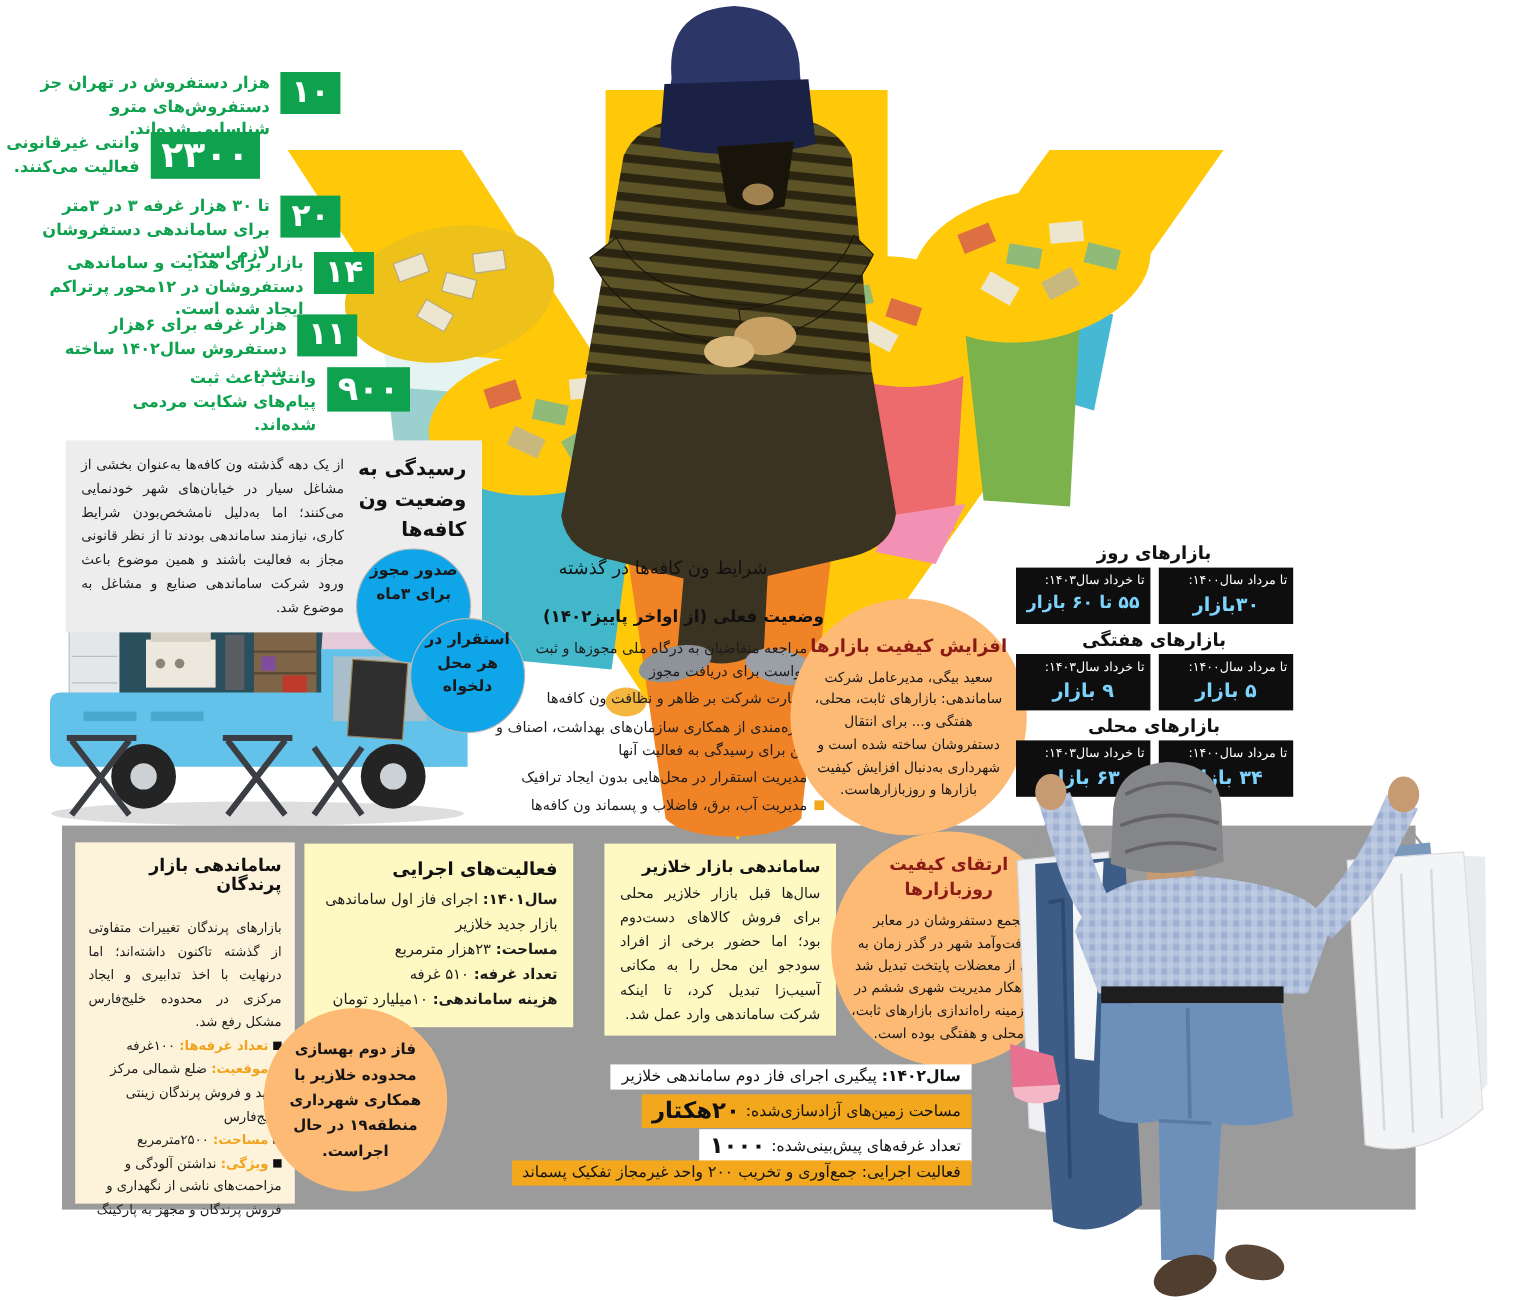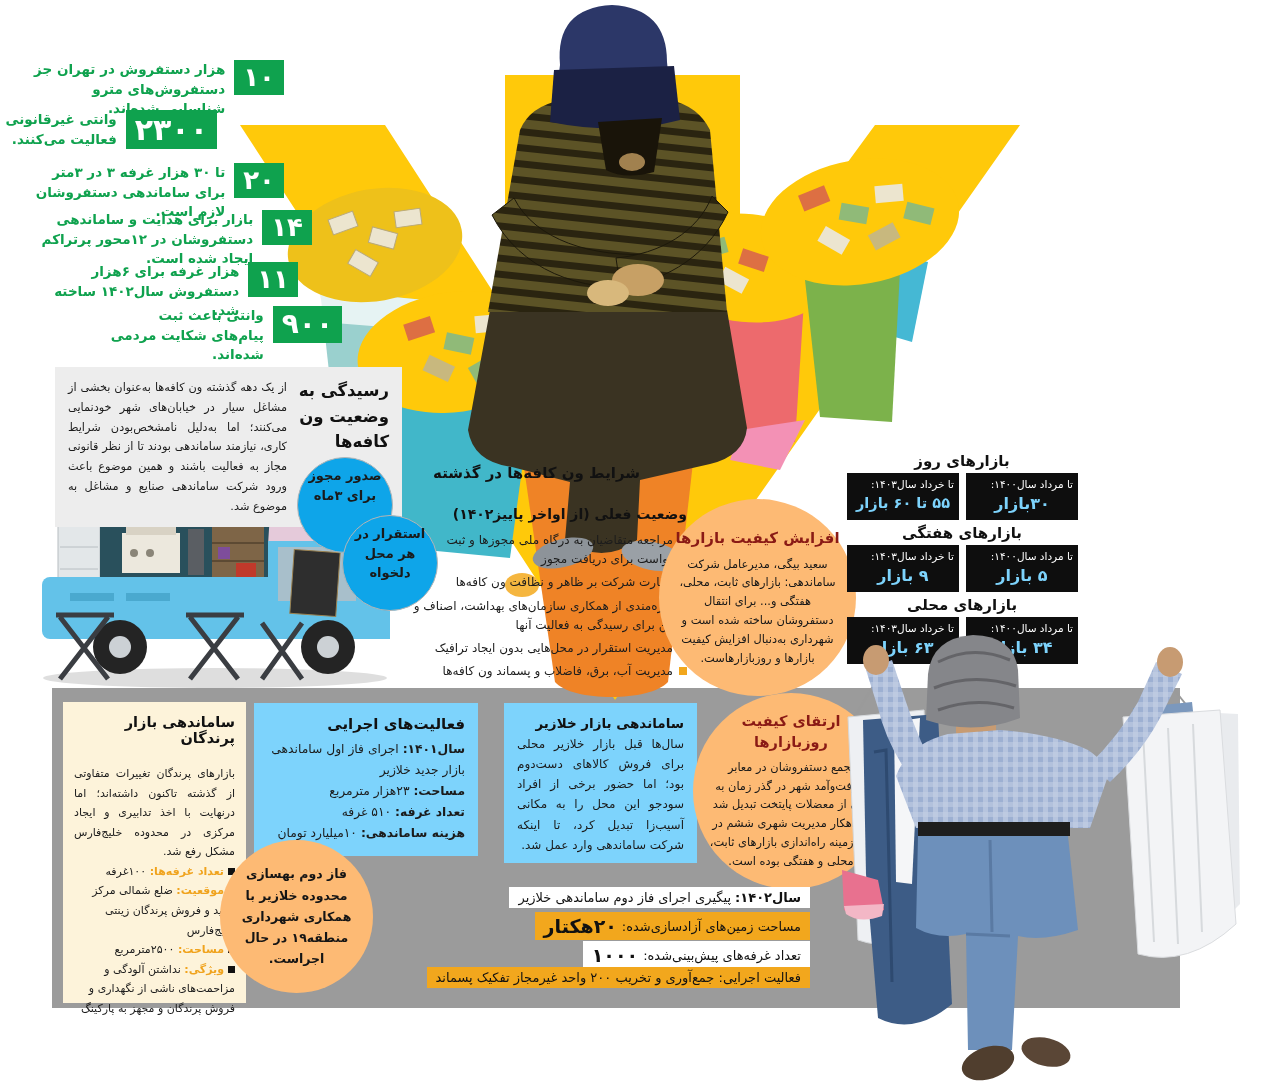--- a/index.html
+++ b/index.html
@@ -14,21 +14,21 @@
   
   .intro{left:55px;top:367px;width:347px;background:#ededed;padding:11px 13px;box-sizing:border-box;
          display:flex;gap:10px;z-index:6;}
   .intro .ttl{font-weight:bold;font-size:16.5px;line-height:1.55;width:92px;color:#111;}
   .intro .body{font-size:11.3px;line-height:1.75;color:#1c1c1c;text-align:justify;flex:1;}
   
   .badge{position:absolute;width:96px;height:96px;border-radius:50%;background:#0ea5e9;
          border:1.5px solid #b5b5b5;display:flex;align-items:flex-start;justify-content:center;
          text-align:center;font-weight:bold;font-size:13px;line-height:1.5;color:#1a1a1a;z-index:7;padding:8px;box-sizing:border-box;}
   
-  .pastTitle{left:425px;top:464px;width:215px;font-weight:bold;font-size:15px;color:#111;text-align:right;z-index:6;}
+  .pastTitle{left:425px;top:464px;width:215px;font-weight:normal;font-size:15px;color:#111;text-align:right;z-index:6;}
   .current{left:405px;top:506px;width:282px;z-index:6;}
   .current .ct{font-weight:bold;font-size:14px;color:#111;margin-bottom:9px;text-align:right;}
   .cur-item{font-size:12px;line-height:1.6;color:#1c1c1c;text-align:right;margin-bottom:4px;}
   .sq{display:inline-block;width:8px;height:8px;background:#f2a71d;margin-left:6px;}
   
   .ycirc{position:absolute;border-radius:50%;background:#fdba74;display:flex;flex-direction:column;
          align-items:center;justify-content:center;text-align:center;box-sizing:border-box;z-index:6;}
   .ycirc .t{font-weight:bold;font-size:15px;color:#8a1a15;line-height:1.4;margin-bottom:6px;}
   .ycirc .b{font-size:11.4px;line-height:1.65;color:#171717;}
   
@@ -42,21 +42,21 @@
   
   .band{left:52px;top:688px;width:1128px;height:320px;background:#9b9b9b;z-index:1;}
   
   .birds{left:63px;top:702px;width:183px;height:301px;background:#fdf3da;padding:12px 11px;
          box-sizing:border-box;z-index:4;}
   .birds .bt{font-weight:bold;font-size:14.5px;color:#111;margin-bottom:18px;text-align:right;}
   .birds .bi{font-size:11px;line-height:1.78;color:#1b1b1b;text-align:justify;}
   .birds .item{font-size:11px;line-height:1.78;color:#1b1b1b;text-align:right;}
   .birds .lbl{color:#f0a31d;font-weight:bold;}
   .bsq{display:inline-block;width:7px;height:7px;background:#111;margin-left:4px;}
-  .whitebox{position:absolute;background:#7dd3fc;padding:12px 13px;box-sizing:border-box;z-index:4;}
+  .whitebox{position:absolute;background:#fef9c3;padding:12px 13px;box-sizing:border-box;z-index:4;}
   .whitebox .wt{font-weight:bold;font-size:15px;color:#111;margin-bottom:6px;text-align:right;}
   .wline{font-size:12.3px;line-height:1.7;color:#1b1b1b;}
   .wline .lbl{font-weight:bold;}
   .kbody{font-size:12px;line-height:1.68;color:#1b1b1b;text-align:justify;}
   .phase2{left:220px;top:840px;width:153px;height:153px;font-weight:bold;}
   .phase2 .b{font-size:12.5px;line-height:1.7;color:#151515;}
   
   .frow{position:absolute;right:470px;white-space:nowrap;font-size:13px;color:#111;
         padding:3px 9px;z-index:5;display:flex;align-items:center;}
   .frow.hl{background:#f2a71d;}

